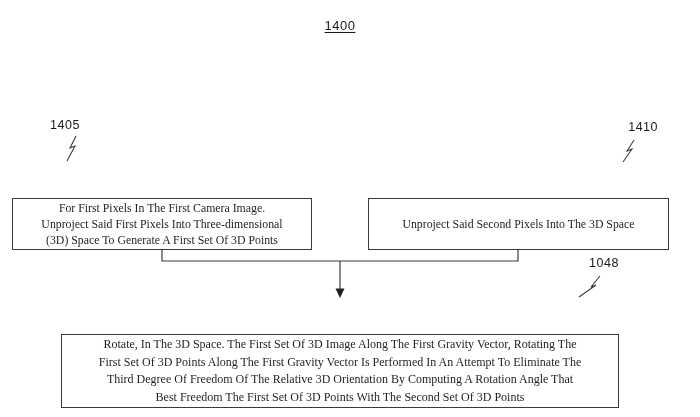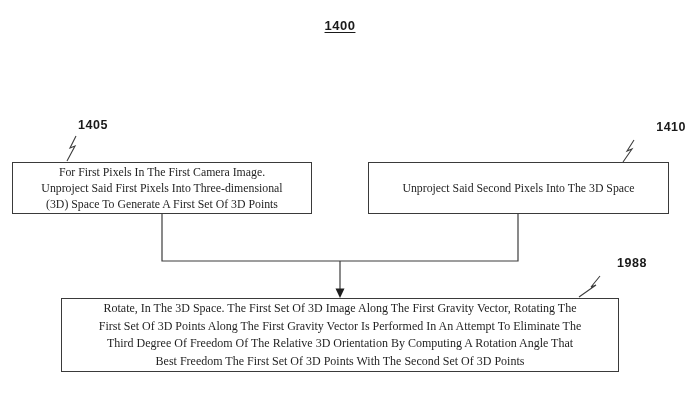--- a/index.html
+++ b/index.html
@@ -17,46 +17,46 @@
     overflow: hidden;
   }
   .fig-title {
     position: absolute;
     left: 305px;
     top: 18px;
     width: 70px;
     text-align: center;
     font-family: "Liberation Sans", sans-serif;
     font-size: 13px;
-    font-weight: 700;
+    font-weight: 400;
     letter-spacing: 0.5px;
     text-decoration: underline;
     text-underline-offset: 2px;
     color: #1a1a1a;
   }
   .ref-label {
     position: absolute;
     width: 40px;
     text-align: center;
     font-family: "Liberation Sans", sans-serif;
     font-size: 12.5px;
-    font-weight: 700;
+    font-weight: 400;
     letter-spacing: 0.5px;
     color: #1a1a1a;
-    margin-left: 28px;
   }
   .node {
     position: absolute;
     border: 1px solid #3a3a3a;
     background: #ffffff;
     box-sizing: border-box;
     text-align: center;
     display: flex;
     flex-direction: column;
     justify-content: center;
+    margin-top: 36px;
   }
   .node .line {
     display: block;
     white-space: nowrap;
     color: #1f1f1f;
   }
   .node-small {
     font-size: 11.8px;
     line-height: 16px;
   }
@@ -75,21 +75,21 @@
 </style>
 </head>
 <body>
 
 <div class="canvas">
 
   <div class="fig-title">1400</div>
 
   <div class="ref-label" style="left:45px; top:118px;">1405</div>
   <div class="ref-label" style="left:618px; top:120px;text-align:right;">1410</div>
-  <div class="ref-label" style="left:584px; top:256px;">1988</div>
+  <div class="ref-label" style="left:584px; top:256px;">1048</div>
 
   <svg class="connector-layer" viewBox="0 0 700 417">
 
     <polyline points="162,214 162,261 518,261 518,214" fill="none" stroke="#3d3d3d" stroke-width="1.2"></polyline>
 
     <line x1="340" y1="261" x2="340" y2="290" stroke="#3d3d3d" stroke-width="1.2"></line>
     <polygon points="340,298 335.5,288.5 344.5,288.5" fill="#1f1f1f"></polygon>
 
     <polyline points="76,136 70,148 75,146 67,161" fill="none" stroke="#3d3d3d" stroke-width="1.1"></polyline>
     <polyline points="634,140 627,151 632,149 623,162" fill="none" stroke="#3d3d3d" stroke-width="1.1"></polyline>

